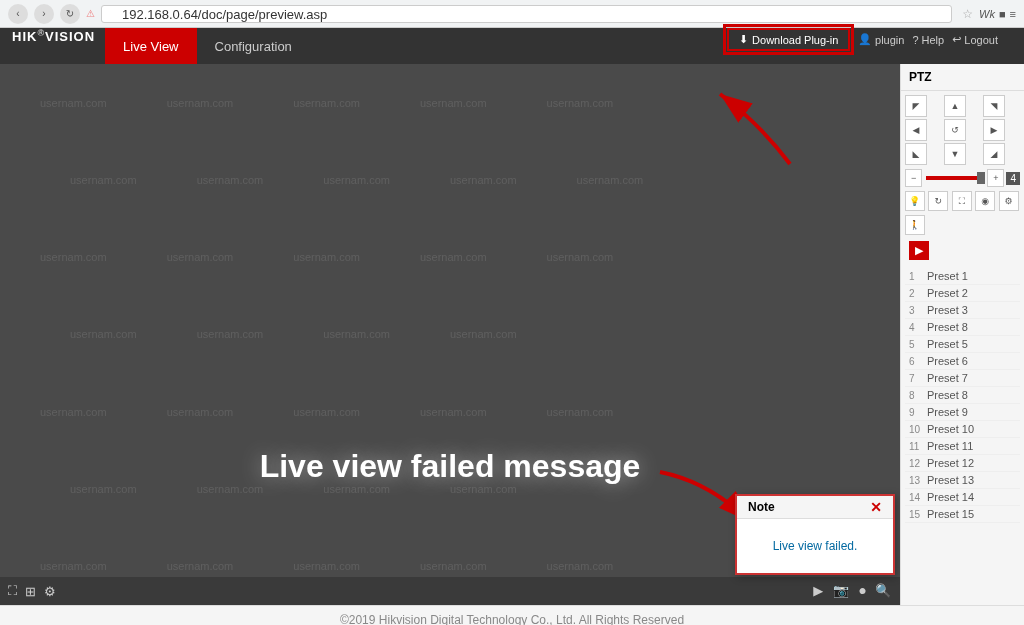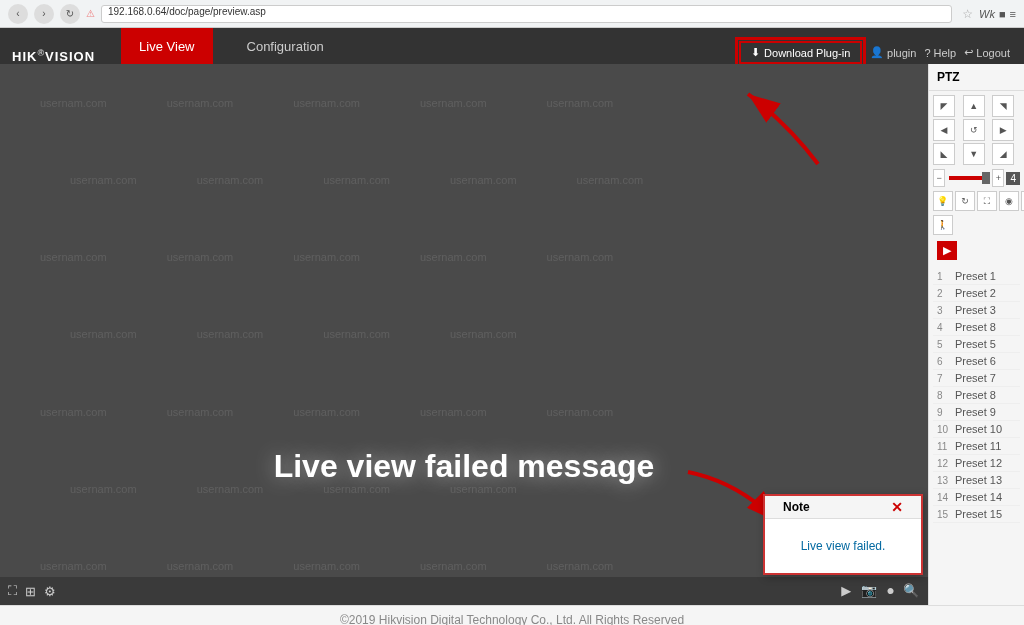--- a/index.html
+++ b/index.html
@@ -25,37 +25,37 @@
       display: flex; align-items: center; justify-content: center;
       color: #555;
     }
     .browser-lock-icon { color: #e88; font-size: 10px; }
     .address-bar {
       flex: 1;
       height: 18px;
       background: #fff;
       border: 1px solid #ccc;
       border-radius: 3px;
-      padding: 0 6px;
-      font-size: 10px;
+      padding: 0 20px;
+      font-size: 13px;
       color: #333;
       display: flex;
-      align-items: flex-start;
+      align-items: flex-end;
     }
     .browser-star { color: #aaa; font-size: 12px; margin-left: 4px; }
     .browser-right-icons { display: flex; gap: 4px; align-items: center; color: #555; font-size: 11px; font-style: italic; }
 
     
     .app-header {
       height: 36px;
       background: #333;
       display: flex;
-      align-items: flex-end;
-      padding: 0 4px 0 12px;
-      gap: 16px;
+      align-items: flex-start;
+      padding: 0 16px 0 12px;
+      gap: 0;
     }
     .logo-area {
       display: flex;
       align-items: center;
       margin-right: 10px;
     }
     .logo-text {
       color: white;
       font-weight: bold;
       font-size: 13px;
@@ -195,21 +195,21 @@
       cursor: pointer;
     }
     .toolbar-right {
       margin-left: auto;
       display: flex;
       gap: 10px;
     }
 
     
     .ptz-sidebar {
-      width: 96px;
+      width: 124px;
       background: #f5f5f5;
       border-left: 1px solid #ddd;
       display: flex;
       flex-direction: column;
       overflow-y: auto;
     }
     .ptz-title {
       font-weight: bold;
       font-size: 12px;
       padding: 6px 8px;
@@ -302,21 +302,21 @@
       right: 5px;
       width: 160px;
       background: white;
       border: 2px solid #cc3333;
       box-shadow: 2px 2px 8px rgba(0,0,0,0.3);
       z-index: 10;
     }
     .note-header {
       background: #f5f5f5;
       border-bottom: 1px solid #ddd;
-      padding: 3px 18px;
+      padding: 3px 11px;
       display: flex;
       align-items: center;
       justify-content: space-between;
       font-size: 12px;
       font-weight: bold;
       text-align: right;
     }
     .note-close {
       cursor: pointer;
       color: #cc0000;

